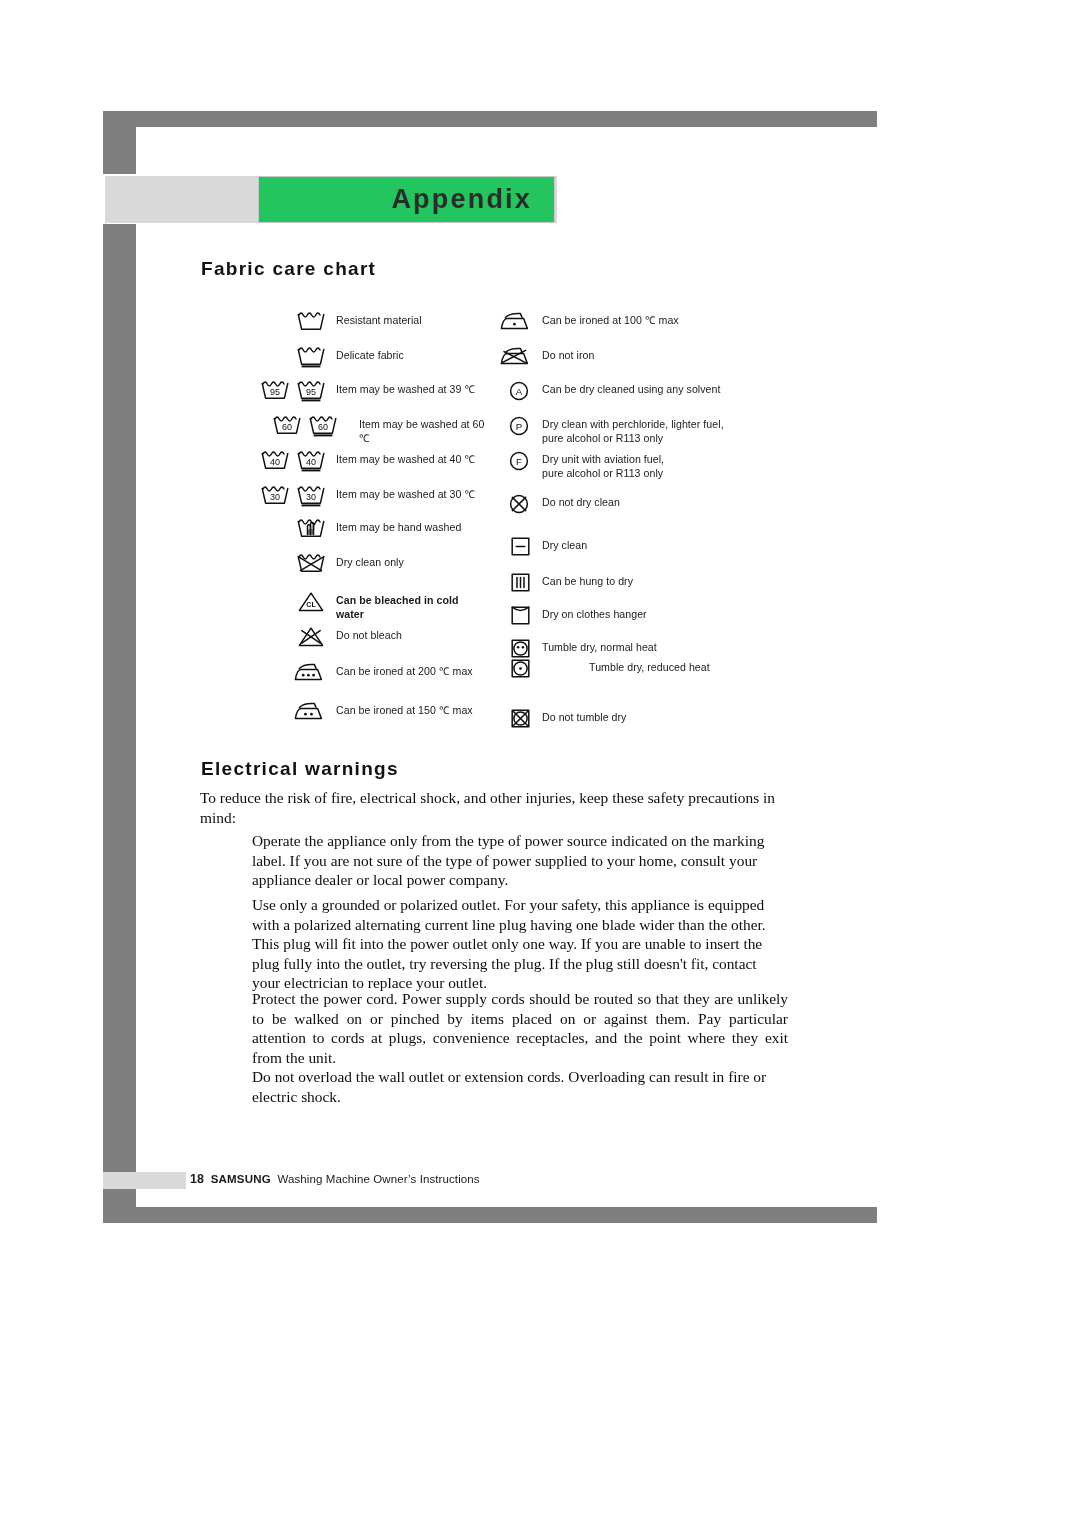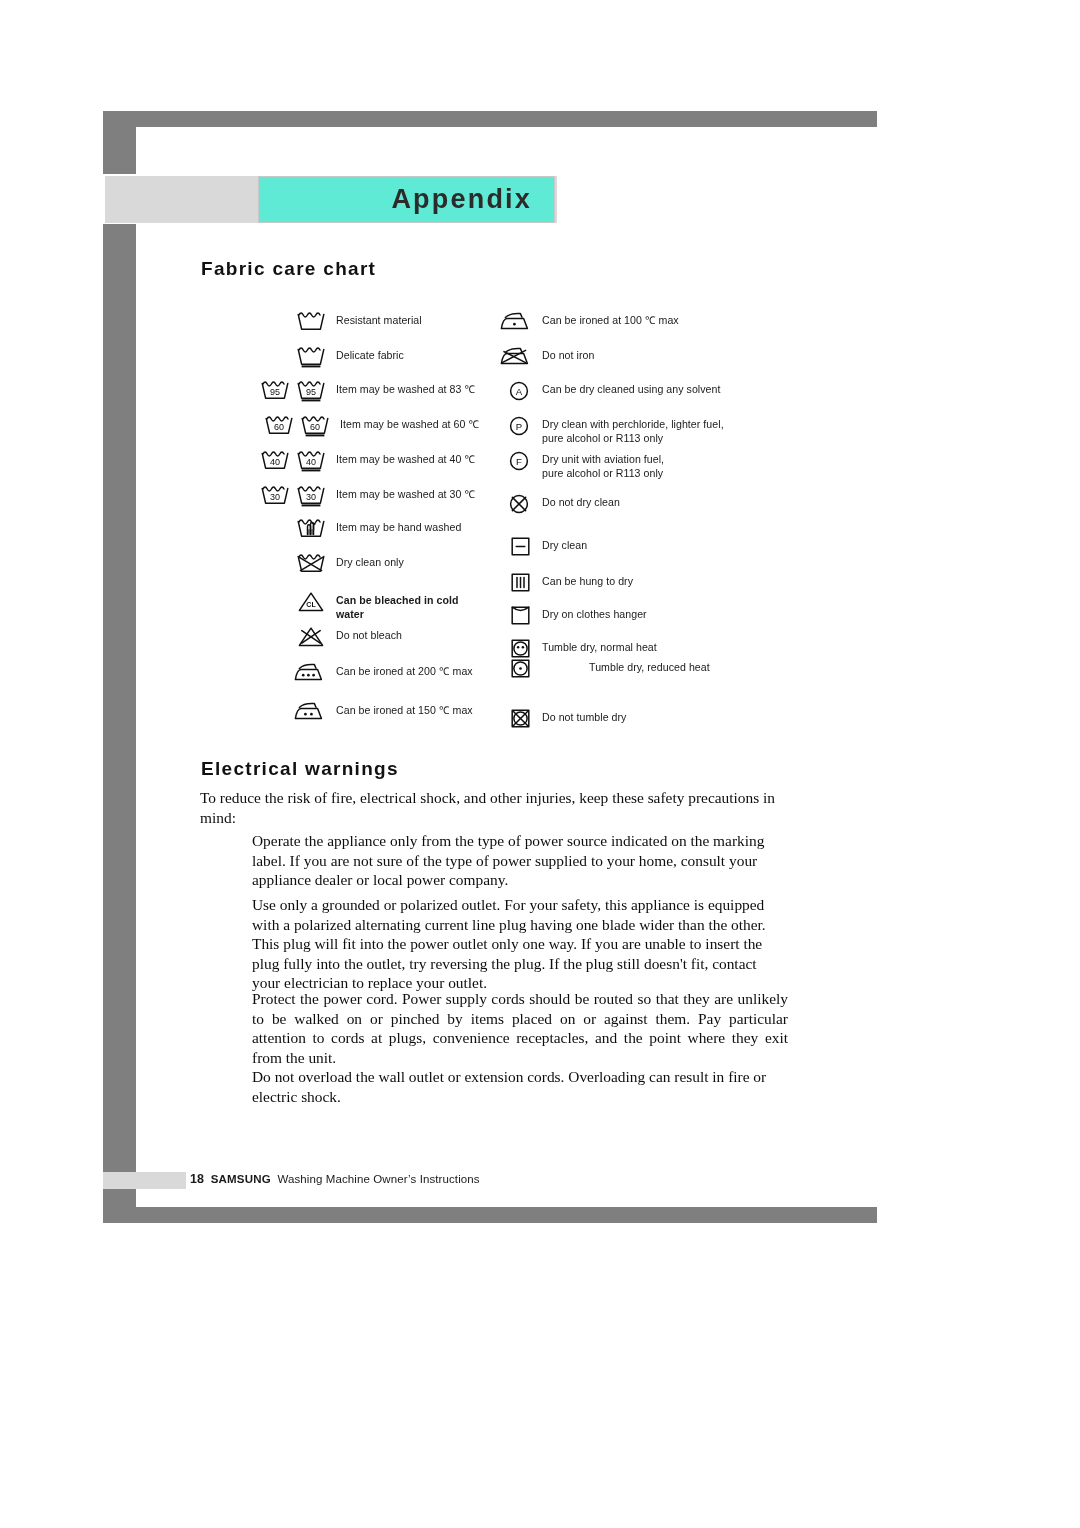--- a/index.html
+++ b/index.html
@@ -59,21 +59,21 @@
   .title-band {
     position: absolute;
     left: 105px; top: 176px;
     width: 452px; height: 47px;
     background: #d9d9d9;
   }
   .title-box {
     position: absolute;
     left: 258px; top: 176px;
     width: 297px; height: 47px;
-    background: #5eead4;
+    background: #22c55e;
     border: 1px solid #c8c8c8;
     box-sizing: border-box;
   }
   .title-text {
     position: absolute;
     right: 22px;
     top: 50%;
     transform: translateY(-52%);
     font-size: 27px;
     font-weight: bold;
@@ -219,23 +219,23 @@
             <text x="15" y="16.2" font-family="Liberation Sans, sans-serif" font-size="9" text-anchor="middle" fill="#111">95</text>
           </svg>
           <span class="sym-gap"></span>
           <svg width="30" height="24" viewBox="0 0 30 24">
             <path d="M2.2,4.4 L5.6,19.2 L24.4,19.2 L27.8,4.4" stroke="#111" fill="none" stroke-width="1.5" stroke-linejoin="round" stroke-linecap="round"></path>
             <path d="M3,5 q2.1,-4 4.2,0 q2.1,4 4.2,0 q2.1,-4 4.2,0 q2.1,4 4.2,0 q2.1,-4 4.2,0" stroke="#111" fill="none" stroke-width="1.5" stroke-linejoin="round" stroke-linecap="round"></path>
             <text x="15" y="16.2" font-family="Liberation Sans, sans-serif" font-size="9" text-anchor="middle" fill="#111">95</text>
             <line x1="5.6" y1="21.4" x2="24.4" y2="21.4" stroke="#111" stroke-width="2"></line>
           </svg>
         </div>
-        <div class="care-label">Item may be washed at 83 ℃</div>
-      </div>
-      <div class="care-row" style="position: absolute; left: 4px; top: 104px; width: 100%;">
+        <div class="care-label">Item may be washed at 39 ℃</div>
+      </div>
+      <div class="care-row" style="position: absolute; left: 12px; top: 104px; width: 100%; gap: 11px;">
         <div class="sym-slot">
           <svg width="30" height="24" viewBox="0 0 30 24">
             <path d="M2.2,4.4 L5.6,19.2 L24.4,19.2 L27.8,4.4" stroke="#111" fill="none" stroke-width="1.5" stroke-linejoin="round" stroke-linecap="round"></path>
             <path d="M3,5 q2.1,-4 4.2,0 q2.1,4 4.2,0 q2.1,-4 4.2,0 q2.1,4 4.2,0 q2.1,-4 4.2,0" stroke="#111" fill="none" stroke-width="1.5" stroke-linejoin="round" stroke-linecap="round"></path>
             <text x="15" y="16.2" font-family="Liberation Sans, sans-serif" font-size="9" text-anchor="middle" fill="#111">60</text>
           </svg>
           <span class="sym-gap"></span>
           <svg width="30" height="24" viewBox="0 0 30 24">
             <path d="M2.2,4.4 L5.6,19.2 L24.4,19.2 L27.8,4.4" stroke="#111" fill="none" stroke-width="1.5" stroke-linejoin="round" stroke-linecap="round"></path>
             <path d="M3,5 q2.1,-4 4.2,0 q2.1,4 4.2,0 q2.1,-4 4.2,0 q2.1,4 4.2,0 q2.1,-4 4.2,0" stroke="#111" fill="none" stroke-width="1.5" stroke-linejoin="round" stroke-linecap="round"></path>

